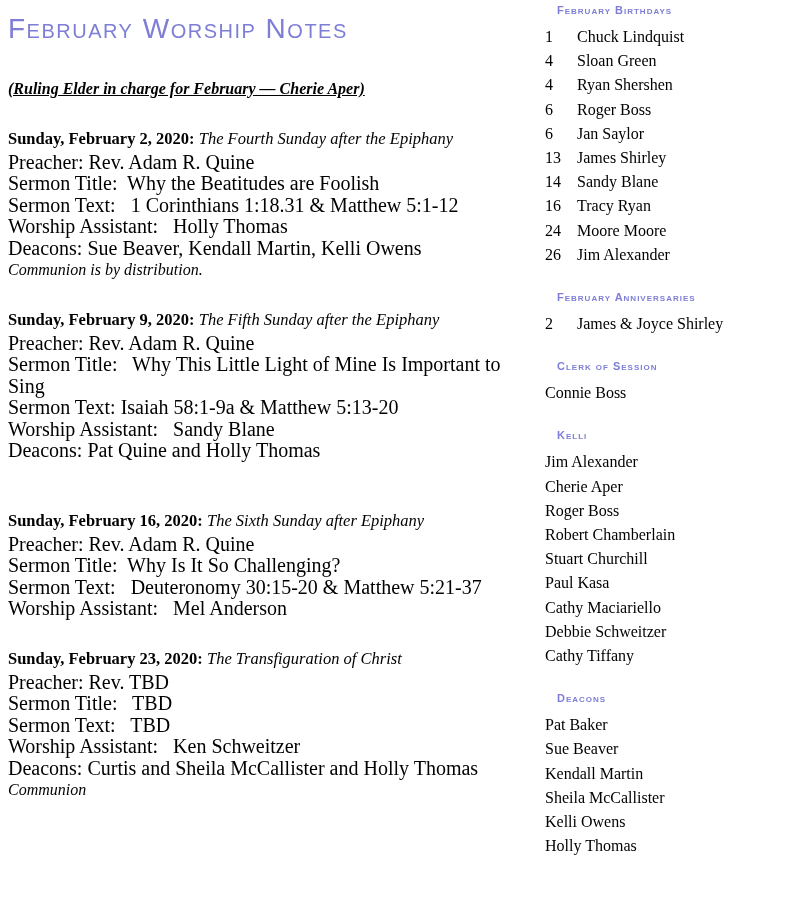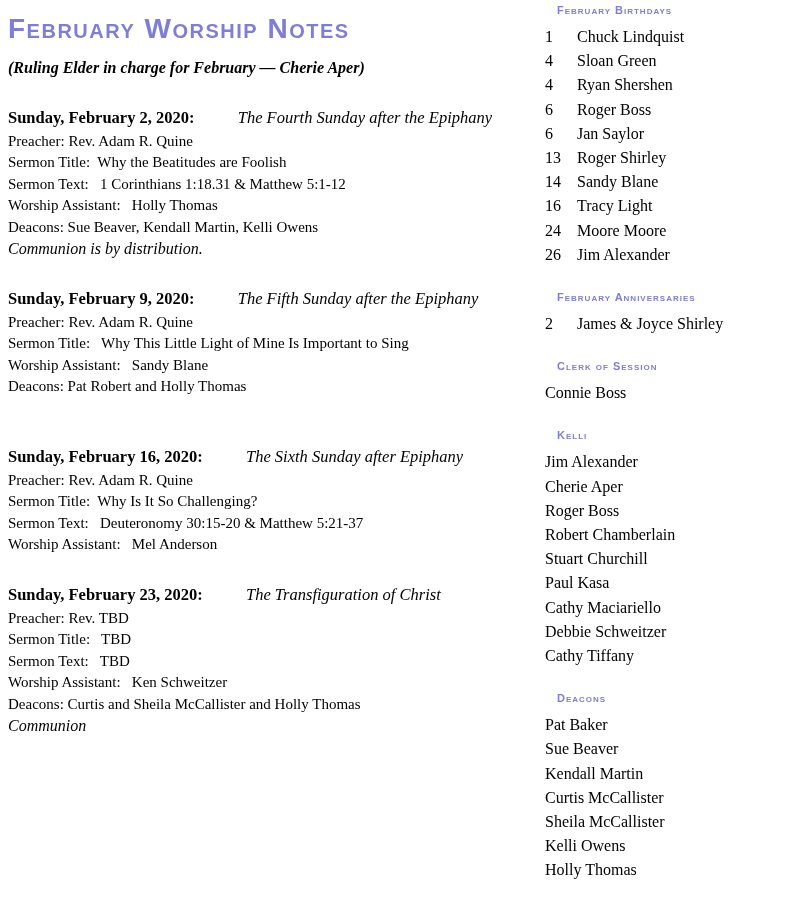--- a/index.html
+++ b/index.html
@@ -27,56 +27,56 @@
   }
   .right-col{
     position:absolute;
     left:545px;
     top:4px;
     width:250px;
   }
   .page-title{
     font-family:"Liberation Sans", sans-serif;
     font-variant:small-caps;
-    font-weight:bold;
+    font-weight:normal;
     letter-spacing:1.5px;
     font-size:28px;
     line-height:1.1;
     color:var(--heading-color);
     margin:0 0 0 0;
   }
   .subtitle{
     font-weight:bold;
     font-style:italic;
     font-size:16px;
-    margin:14px 0 30px 0;
+    margin:35px 0 30px 0;
+    text-decoration:underline;
   }
   .service-block{
     margin-bottom:28px;
   }
   .service-block:nth-child(2){
     margin-bottom:48px;
   }
   .svc-heading{
     font-size:16.5px;
     line-height:22px;
     margin-bottom:2px;
   }
   .svc-date{
     font-weight:bold;
   }
   .svc-sep{
     font-weight:bold;
   }
   .svc-name{
     font-style:italic;
-    margin-left:39px;
   }
   .svc-line{
-    font-size:15px;
+    font-size:20px;
     line-height:21.5px;
     white-space:pre-wrap;
   }
   .svc-note{
     font-size:16px;
     line-height:21.5px;
     font-style:italic;
   }
   .sb-section{
     margin-bottom:24px;
@@ -118,22 +118,23 @@
           <div class="svc-line">Sermon Title:  Why the Beatitudes are Foolish</div>
           <div class="svc-line">Sermon Text:   1 Corinthians 1:18.31 &amp; Matthew 5:1-12</div>
           <div class="svc-line">Worship Assistant:   Holly Thomas</div>
           <div class="svc-line">Deacons: Sue Beaver, Kendall Martin, Kelli Owens</div>
           <div class="svc-note">Communion is by distribution.</div>
         </div>
         <div class="service-block">
           <div class="svc-heading"><span class="svc-date">Sunday, February 9, 2020</span><span class="svc-sep">: </span><span class="svc-name">The Fifth Sunday after the Epiphany</span></div>
           <div class="svc-line">Preacher: Rev. Adam R. Quine</div>
           <div class="svc-line">Sermon Title:   Why This Little Light of Mine Is Important to Sing</div>
+          <div class="svc-line">Sermon Text: Isaiah 58:1-9a &amp; Matthew 5:13-20</div>
           <div class="svc-line">Worship Assistant:   Sandy Blane</div>
-          <div class="svc-line">Deacons: Pat Robert and Holly Thomas</div>
+          <div class="svc-line">Deacons: Pat Quine and Holly Thomas</div>
         </div>
         <div class="service-block">
           <div class="svc-heading"><span class="svc-date">Sunday, February 16, 2020</span><span class="svc-sep">: </span><span class="svc-name">The Sixth Sunday after Epiphany</span></div>
           <div class="svc-line">Preacher: Rev. Adam R. Quine</div>
           <div class="svc-line">Sermon Title:  Why Is It So Challenging?</div>
           <div class="svc-line">Sermon Text:   Deuteronomy 30:15-20 &amp; Matthew 5:21-37</div>
           <div class="svc-line">Worship Assistant:   Mel Anderson</div>
         </div>
         <div class="service-block">
           <div class="svc-heading"><span class="svc-date">Sunday, February 23, 2020</span><span class="svc-sep">: </span><span class="svc-name">The Transfiguration of Christ</span></div>
@@ -165,29 +166,29 @@
         <div class="sb-row">
           <span class="sb-day">6</span>
           <span class="sb-name">Roger Boss</span>
         </div>
         <div class="sb-row">
           <span class="sb-day">6</span>
           <span class="sb-name">Jan Saylor</span>
         </div>
         <div class="sb-row">
           <span class="sb-day">13</span>
-          <span class="sb-name">Roger Shirley</span>
+          <span class="sb-name">James Shirley</span>
         </div>
         <div class="sb-row">
           <span class="sb-day">14</span>
           <span class="sb-name">Sandy Blane</span>
         </div>
         <div class="sb-row">
           <span class="sb-day">16</span>
-          <span class="sb-name">Tracy Light</span>
+          <span class="sb-name">Tracy Ryan</span>
         </div>
         <div class="sb-row">
           <span class="sb-day">24</span>
           <span class="sb-name">Moore Moore</span>
         </div>
         <div class="sb-row">
           <span class="sb-day">26</span>
           <span class="sb-name">Jim Alexander</span>
         </div>
       </section>
@@ -237,23 +238,20 @@
       <section class="sb-section">
         <h2 class="sb-heading">Deacons</h2>
         <div class="sb-row">
           <span class="sb-name">Pat Baker</span>
         </div>
         <div class="sb-row">
           <span class="sb-name">Sue Beaver</span>
         </div>
         <div class="sb-row">
           <span class="sb-name">Kendall Martin</span>
-        </div>
-        <div class="sb-row">
-          <span class="sb-name">Curtis McCallister</span>
         </div>
         <div class="sb-row">
           <span class="sb-name">Sheila McCallister</span>
         </div>
         <div class="sb-row">
           <span class="sb-name">Kelli Owens</span>
         </div>
         <div class="sb-row">
           <span class="sb-name">Holly Thomas</span>
         </div>

